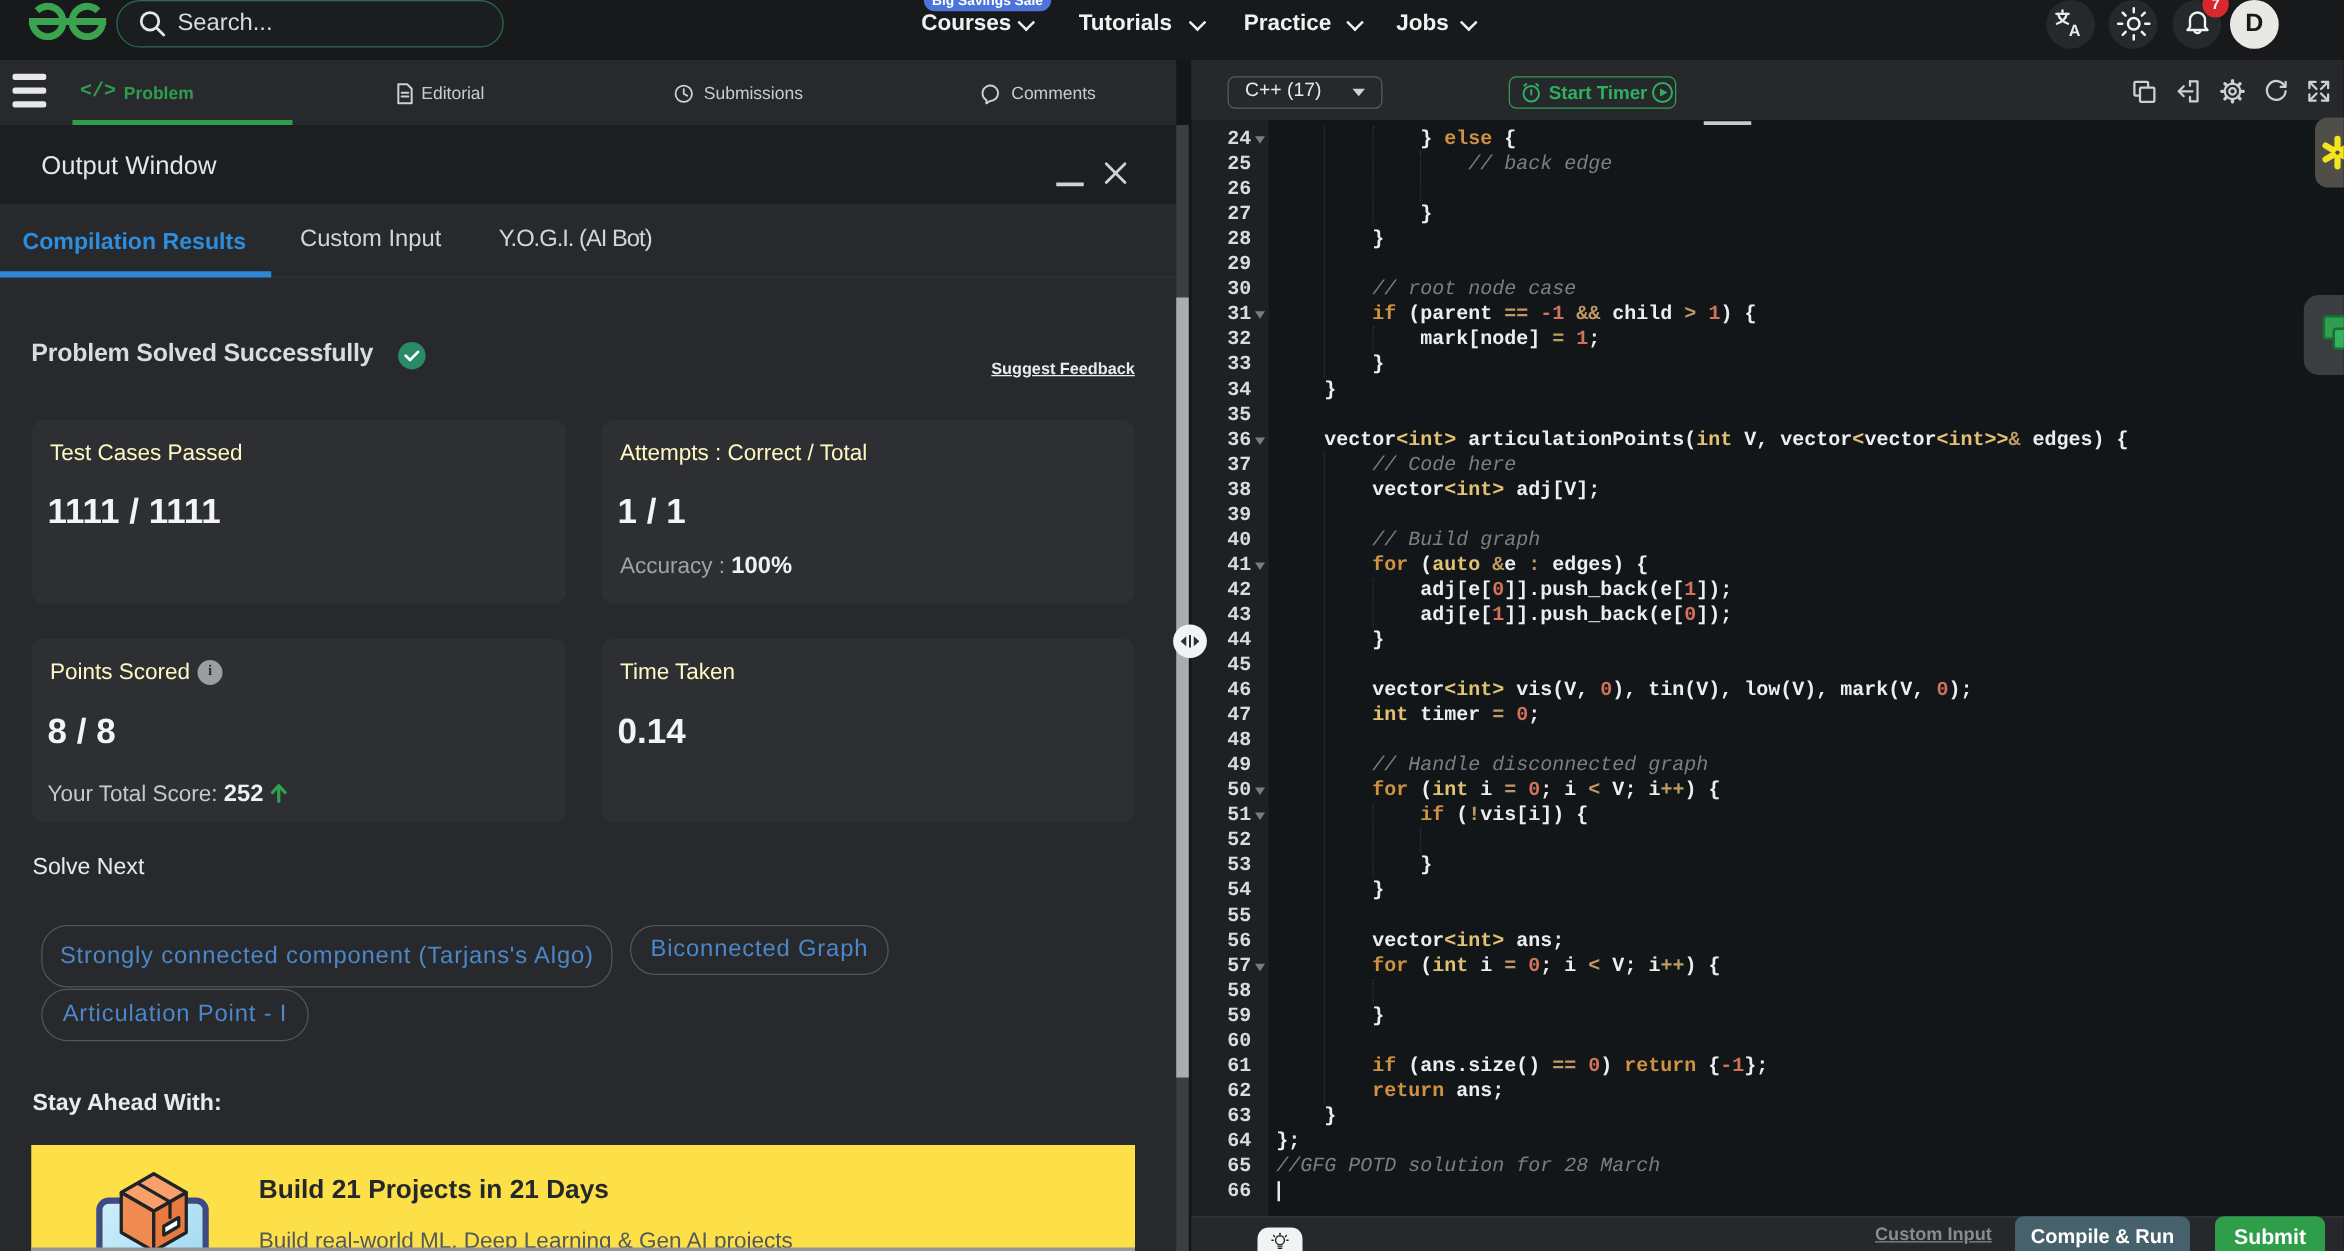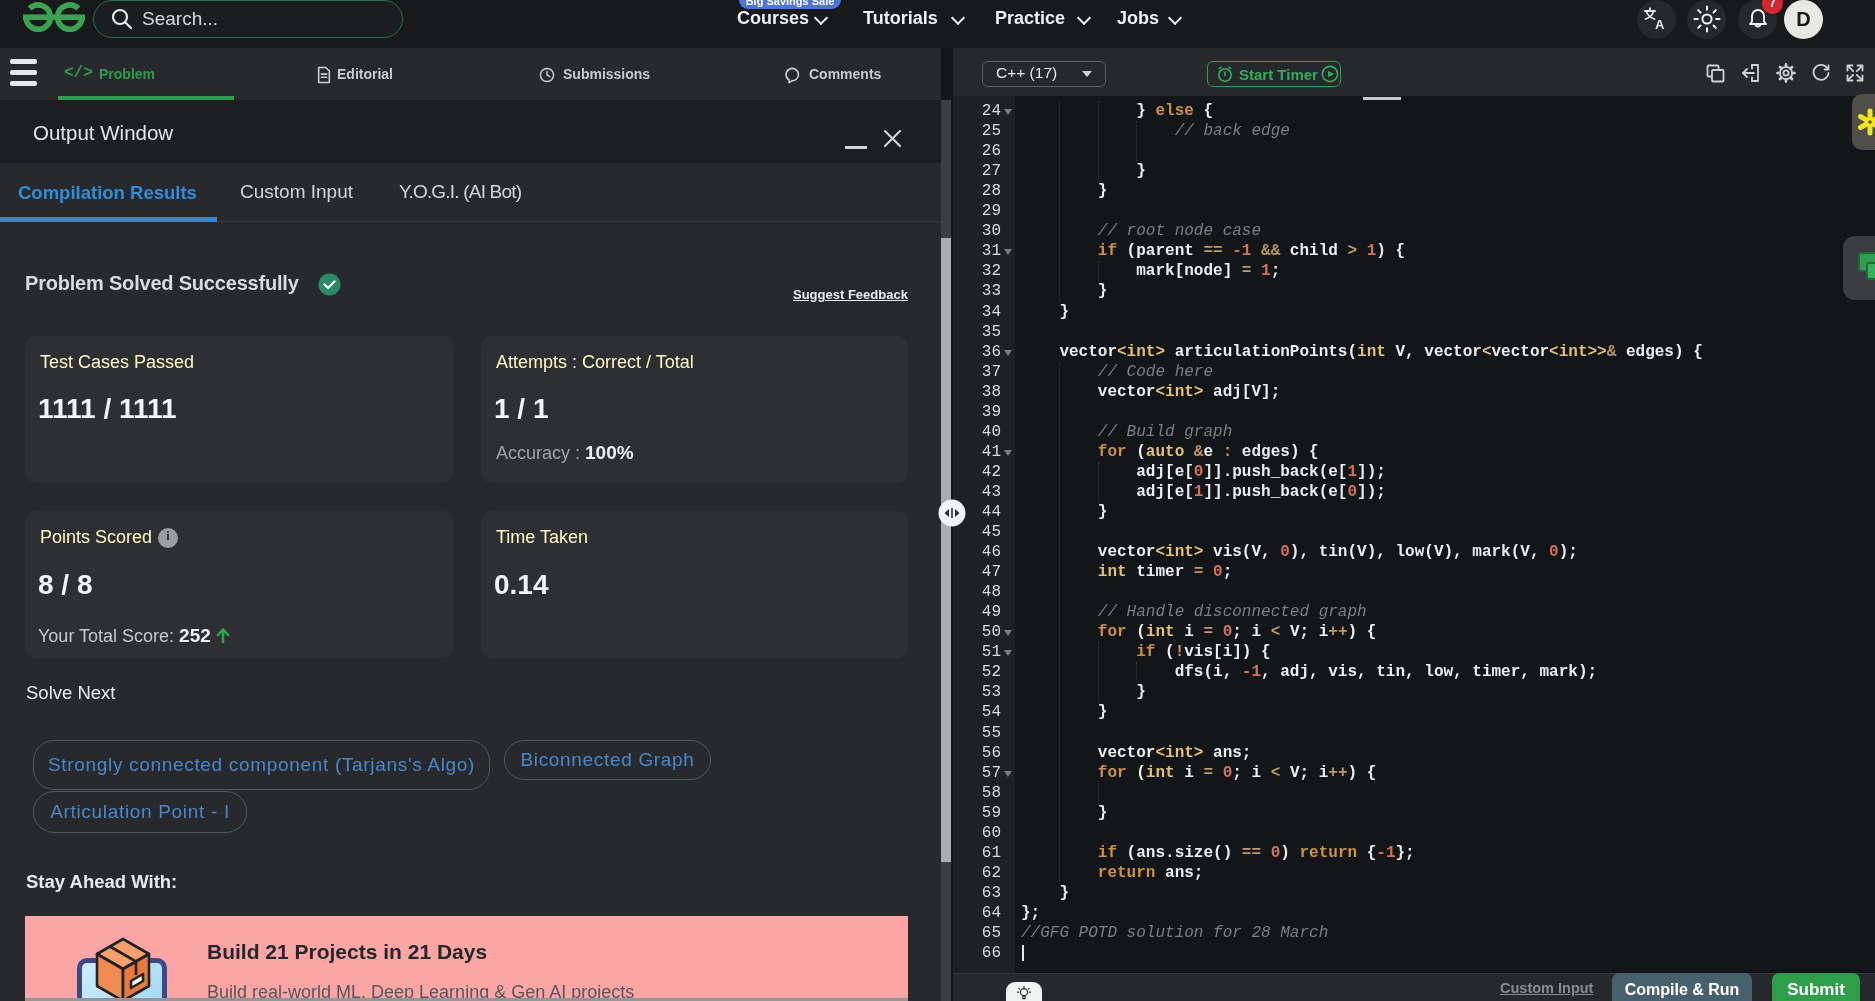--- a/index.html
+++ b/index.html
@@ -8,35 +8,35 @@
 
 #topbar{left:0;top:0;width:1875px;height:48px;background:#17191a}
 #search{left:93px;top:0;width:310px;height:38px;border:1.5px solid #2d6b4a;border-radius:19px;background:#1b1e20}
 #searchtxt{left:142px;top:8px;font-size:19px;color:#d8dadb}
 .navitem{font-size:18px;font-weight:600;color:#eff1f2;top:8px}
 .chev{width:10px;height:10px;border-right:2.6px solid #eff1f2;border-bottom:2.6px solid #eff1f2;transform:rotate(45deg)}
 .cbtn{width:39px;height:39px;border-radius:50%;background:#26292c;top:0}
 
 #subnav{left:0;top:48px;width:941px;height:52px;background:#28292c}
 .hbar{left:10px;width:27px;height:4.5px;border-radius:2px;background:#e6e8e9}
-.snavtxt{font-size:14px;font-weight:700;color:#c9cccf;top:66px}
+.snavtxt{font-size:14px;font-weight:400;color:#c9cccf;top:66px}
 
 #lpane{left:0;top:100px;width:941px;height:901px;background:#27292c}
 #owhead{left:0;top:100px;width:941px;height:63px;background:#1c1e20}
 .tabtxt{font-size:19px;color:#d3d5d7;top:181px}
 #bluebar{left:0;top:217px;width:217px;height:5px;background:#2f86d4}
 .card{background:#2d2f32;border-radius:10px}
 .clabel{font-size:18px;color:#fef9c3}
 .cvalue{font-size:28px;font-weight:700;color:#f2f3f4}
 .pill{border:1.5px solid #53565a;border-radius:21px;color:#4b87c9;font-size:19px;letter-spacing:.68px}
 
 #rtool{left:953px;top:48px;width:922px;height:48px;background:#26282b}
 #codebg{left:953px;top:96px;width:922px;height:877px;background:#131619;overflow:hidden}
 #gutter{left:0;top:0;width:62px;height:877px;background:#1e2124}
-.lnum{position:absolute;left:0;width:48px;text-align:right;height:20px;line-height:20px;font-family:"Liberation Mono",monospace;font-size:16px;font-weight:400;color:#d9dcde}
+.lnum{position:absolute;left:0;width:48px;text-align:right;height:20px;line-height:20px;font-family:"Liberation Mono",monospace;font-size:16px;font-weight:700;color:#d9dcde}
 .cline{position:absolute;left:68px;height:20px;line-height:20px;font-family:"Liberation Mono",monospace;font-size:16px;font-weight:700;color:#ecedee;white-space:pre}
 .fold{position:absolute;left:51px;width:0;height:0;border-left:4.5px solid transparent;border-right:4.5px solid transparent;border-top:6px solid #7a7d80}
 .ig{position:absolute;width:0;border-left:1px dotted rgba(255,255,255,.14)}
 .k{color:#cf9242}.t{color:#e2c272}.o{color:#c09a62}.n{color:#d3715b}
 .c{color:#7b7f83;font-style:italic;font-weight:400}
 #ebottom{left:953px;top:973px;width:922px;height:28px;background:#26282b;border-top:1px solid #35383b}
 .ic{stroke:#ced1d4;stroke-width:1.8;fill:none;stroke-linecap:round;stroke-linejoin:round}
 </style></head><body>
 <div class="abs" id="topbar"></div>
 <svg class="abs" style="left:23px;top:2px" width="64" height="30" viewBox="0 0 64 30">
@@ -157,21 +157,21 @@
         <polyline points="2,8 7,2.5 12,8"></polyline>
       </g>
     </svg></div>
 <div class="abs clabel" style="left:496px;top:527px">Time Taken</div>
 <div class="abs cvalue" style="left:494px;top:569px">0.14</div>
 <div class="abs" style="left:26px;top:682px;font-size:18.5px;font-weight:400;color:#e8eaec">Solve Next</div>
 <div class="abs pill flex" style="left:33px;top:740px;width:457px;height:50px;justify-content:center">Strongly connected component (Tarjans's Algo)</div>
 <div class="abs pill flex" style="left:504px;top:740px;width:207px;height:40px;justify-content:center">Biconnected Graph</div>
 <div class="abs pill flex" style="left:33px;top:791px;width:214px;height:42px;justify-content:center">Articulation Point - I</div>
 <div class="abs" style="left:26px;top:871px;font-size:18.5px;font-weight:700;color:#e8eaec">Stay Ahead With:</div>
-<div class="abs" style="left:25px;top:916px;width:883px;height:85px;background:#fca5a5;overflow:hidden">
+<div class="abs" style="left:25px;top:916px;width:883px;height:85px;background:#fde047;overflow:hidden">
     <div class="abs" style="left:52px;top:42px;width:90px;height:60px;border:5px solid #3c4a87;border-radius:10px;background:linear-gradient(135deg,#cdeefb,#9fd8f2)"></div>
     <svg class="abs" style="left:68px;top:21px" width="60" height="66" viewBox="0 0 60 66">
 <g stroke="#1f2326" stroke-width="2.6" stroke-linejoin="round">
 <polygon points="30,2 56,17 30,32 4,17" fill="#f7a06a"></polygon>
 <polygon points="4,17 30,32 30,64 4,49" fill="#ef8a50"></polygon>
 <polygon points="56,17 30,32 30,64 56,49" fill="#e97a3e"></polygon>
 <polyline points="17,9.5 43,24.5 43,38" fill="none"></polyline>
 <polygon points="38,44 50,37 50,44 38,51" fill="#fff"></polygon>
 </g>
     </svg>
@@ -307,21 +307,20 @@
 <div class="lnum" style="top:486.1px">48</div>
 <div class="lnum" style="top:506.2px">49</div>
 <div class="cline" style="top:506.2px">        <span class="c">// Handle disconnected graph</span></div>
 <div class="lnum" style="top:526.2px">50</div>
 <div class="fold" style="top:534.2px"></div>
 <div class="cline" style="top:526.2px">        <span class="k">for</span> (<span class="t">int</span> i <span class="o">=</span> <span class="n">0</span>; i <span class="o">&lt;</span> V; i<span class="o">++</span>) {</div>
 <div class="lnum" style="top:546.3px">51</div>
 <div class="fold" style="top:554.3px"></div>
 <div class="cline" style="top:546.3px">            <span class="k">if</span> (<span class="o">!</span>vis[i]) {</div>
 <div class="lnum" style="top:566.3px">52</div>
-<div class="cline" style="top:566.3px">                dfs(i, <span class="n">-1</span>, adj, vis, tin, low, timer, mark);</div>
 <div class="lnum" style="top:586.4px">53</div>
 <div class="cline" style="top:586.4px">            }</div>
 <div class="lnum" style="top:606.4px">54</div>
 <div class="cline" style="top:606.4px">        }</div>
 <div class="lnum" style="top:626.5px">55</div>
 <div class="lnum" style="top:646.5px">56</div>
 <div class="cline" style="top:646.5px">        vector<span class="t">&lt;int&gt;</span> ans;</div>
 <div class="lnum" style="top:666.6px">57</div>
 <div class="fold" style="top:674.6px"></div>
 <div class="cline" style="top:666.6px">        <span class="k">for</span> (<span class="t">int</span> i <span class="o">=</span> <span class="n">0</span>; i <span class="o">&lt;</span> V; i<span class="o">++</span>) {</div>

